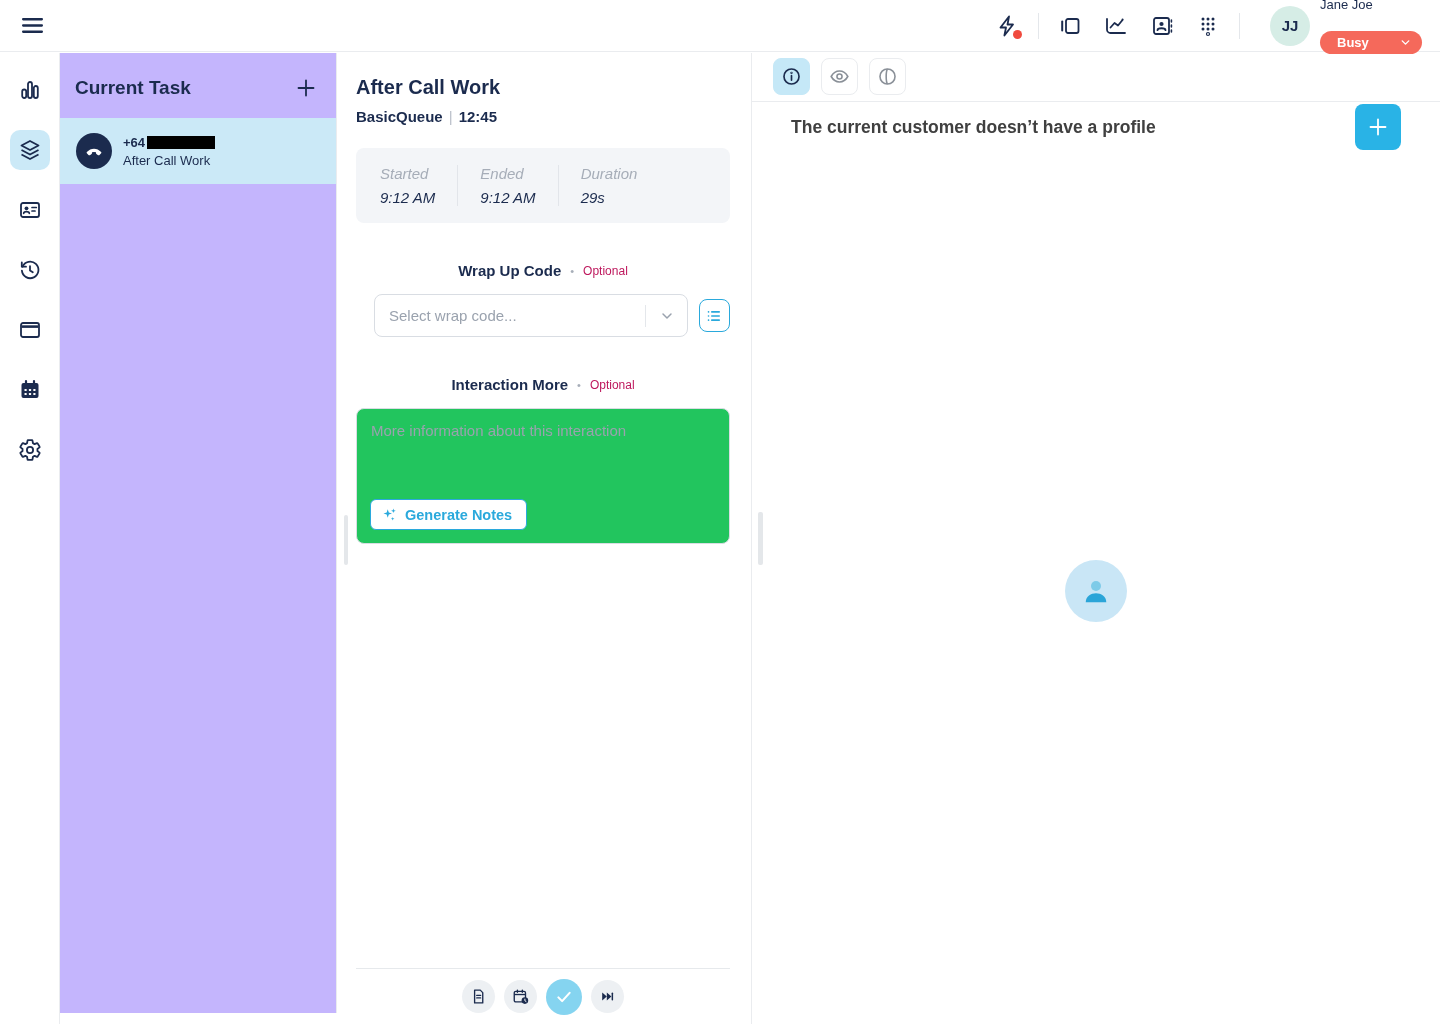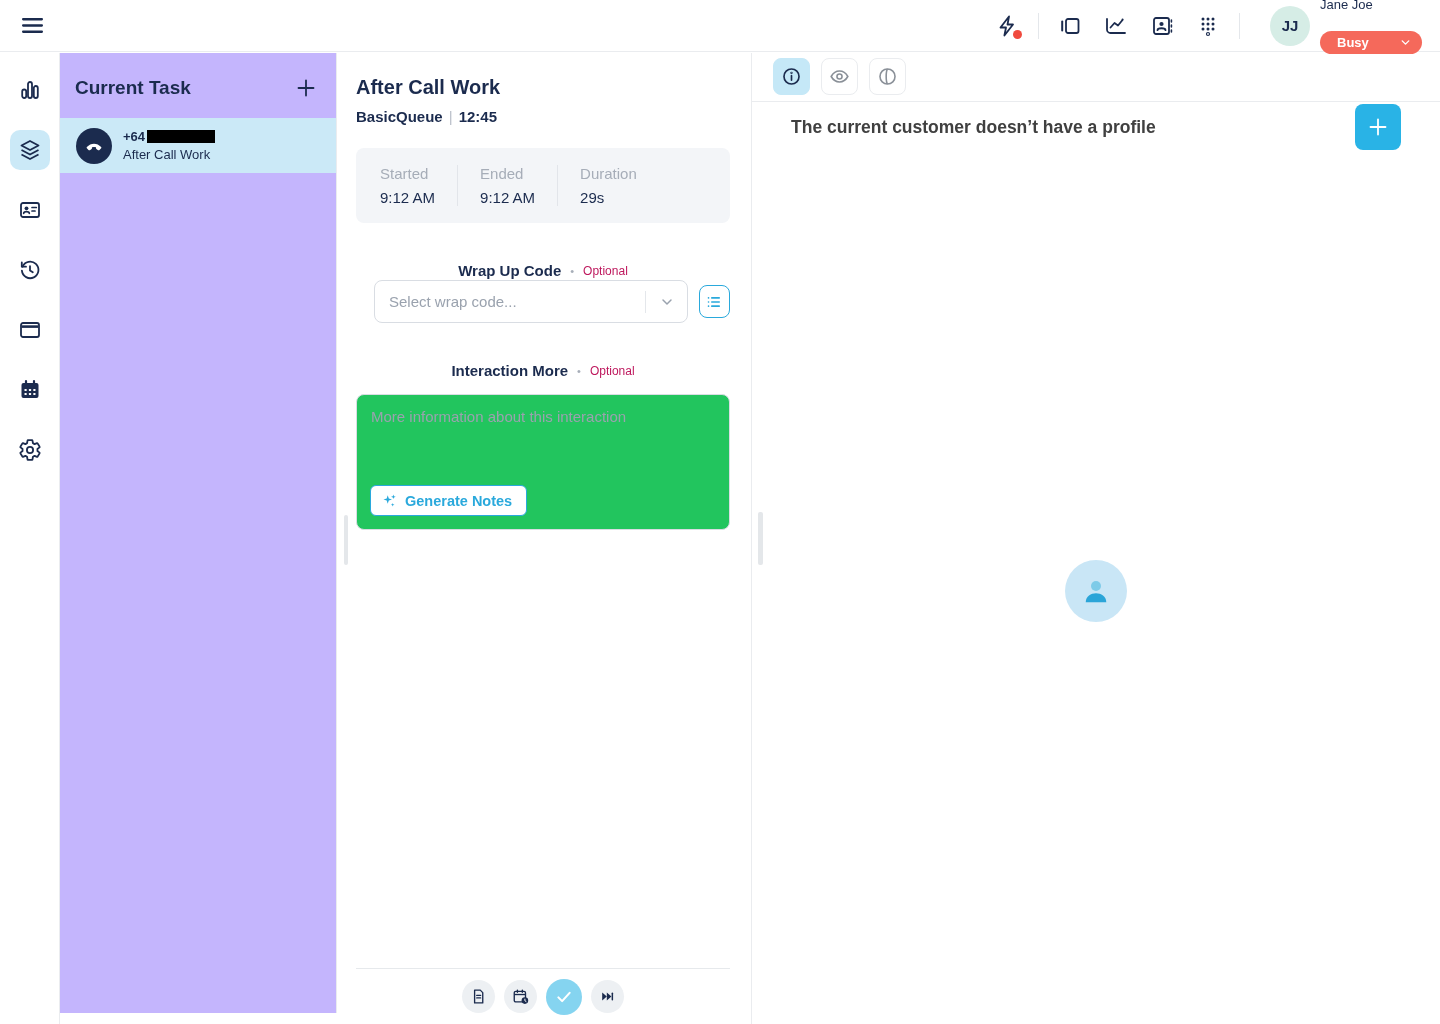--- a/index.html
+++ b/index.html
@@ -43,44 +43,44 @@
     width:40px; height:40px; border-radius:10px; display:flex; align-items:center; justify-content:center;
     color:#1B2B4E; margin-bottom:20px; cursor:pointer;
   }
   .rail-item.active { background:#CBE9F7; }
 
   
   .task-panel { position:absolute; left:60px; top:53px; bottom:11px; width:277px; background:#c4b5fd; border-right:1px solid #EAECEF; }
   .task-header { display:flex; align-items:center; justify-content:space-between; padding:21px 16px 16px 15px; }
   .task-title { font-size:19px; font-weight:bold; color:#1B2B4E; }
   .task-add { width:28px; height:28px; display:flex; align-items:center; justify-content:center; color:#1B2B4E; cursor:pointer; }
-  .task-item { height:55px; background:#CBE9F7; display:flex; align-items:center; padding-left:16px; cursor:pointer; }
+  .task-item { height:66px; background:#CBE9F7; display:flex; align-items:center; padding-left:16px; cursor:pointer; }
   .task-avatar { width:36px; height:36px; border-radius:50%; background:#1B2B4E; display:flex; align-items:center; justify-content:center; flex:none; }
   .task-texts { margin-left:11px; }
   .task-number-row { display:flex; align-items:center; font-size:13px; font-weight:bold; color:#1B2B4E; }
   .redacted { display:inline-block; width:68px; height:13px; background:#000; margin-left:2px; }
   .task-sub { font-size:13px; color:#1B2B4E; margin-top:3px; }
 
   
   .work-panel { position:absolute; left:337px; top:53px; bottom:0; width:414px; background:#fff; }
   .work-content { padding:23px 21px 0 19px; }
   .work-title { font-size:20px; font-weight:bold; color:#1B2B4E; }
   .work-sub { margin-top:9px; font-size:15px; color:#1B2B4E; font-weight:bold; }
   .work-sub .sep { color:#B9BFC9; font-weight:normal; margin:0 6px; }
   .work-sub .timer { font-weight:600; }
-  .meta-card { margin-top:23px; background:#F3F5F8; border-radius:8px; display:flex; padding:17px 0 17px 24px; }
+  .meta-card { margin-top:23px; background:#F3F5F8; border-radius:8px; display:flex; padding:17px 0 17px 24px;font-style:italic; }
   .meta-col { padding-right:22px; }
   .meta-col + .meta-col { border-left:1px solid #E2E5EA; padding-left:22px; }
   .meta-label { font-size:15px; color:#A6ADB8; }
   .meta-value { font-size:15px; color:#1B2B4E; margin-top:7px; }
   .field-label-row { display:flex; align-items:center; margin-top:39px;justify-content:center; }
   .field-label { font-size:15px; font-weight:bold; color:#1B2B4E; }
   .field-bullet { color:#A6ADB8; font-size:11px; margin:0 9px; }
   .field-optional { font-size:12px; color:#be185d; }
-  .wrap-row { margin-top:1px; display:flex; align-items:center;padding-left:18px; }
+  .wrap-row { margin-top:15px; display:flex; align-items:center;padding-left:18px; }
   .select {
     width:332px; height:43px; border:1px solid #D9DDE3; border-radius:8px; background:#fff;
     display:flex; align-items:center; cursor:pointer;
   }
   .select-placeholder { flex:1; padding-left:14px; font-size:15px; color:#9AA2AE; }
   .select-divider { width:1px; height:22px; background:#E4E7EB; margin-right:13px; }
   .select-chevron { color:#9AA2AE; margin-right:12px; }
   .list-btn {
     width:33px; height:33px; margin-left:11px; border:1.5px solid #2AA9DC; border-radius:8px; background:#fff;
     display:flex; align-items:center; justify-content:center; color:#2AA9DC; cursor:pointer;

